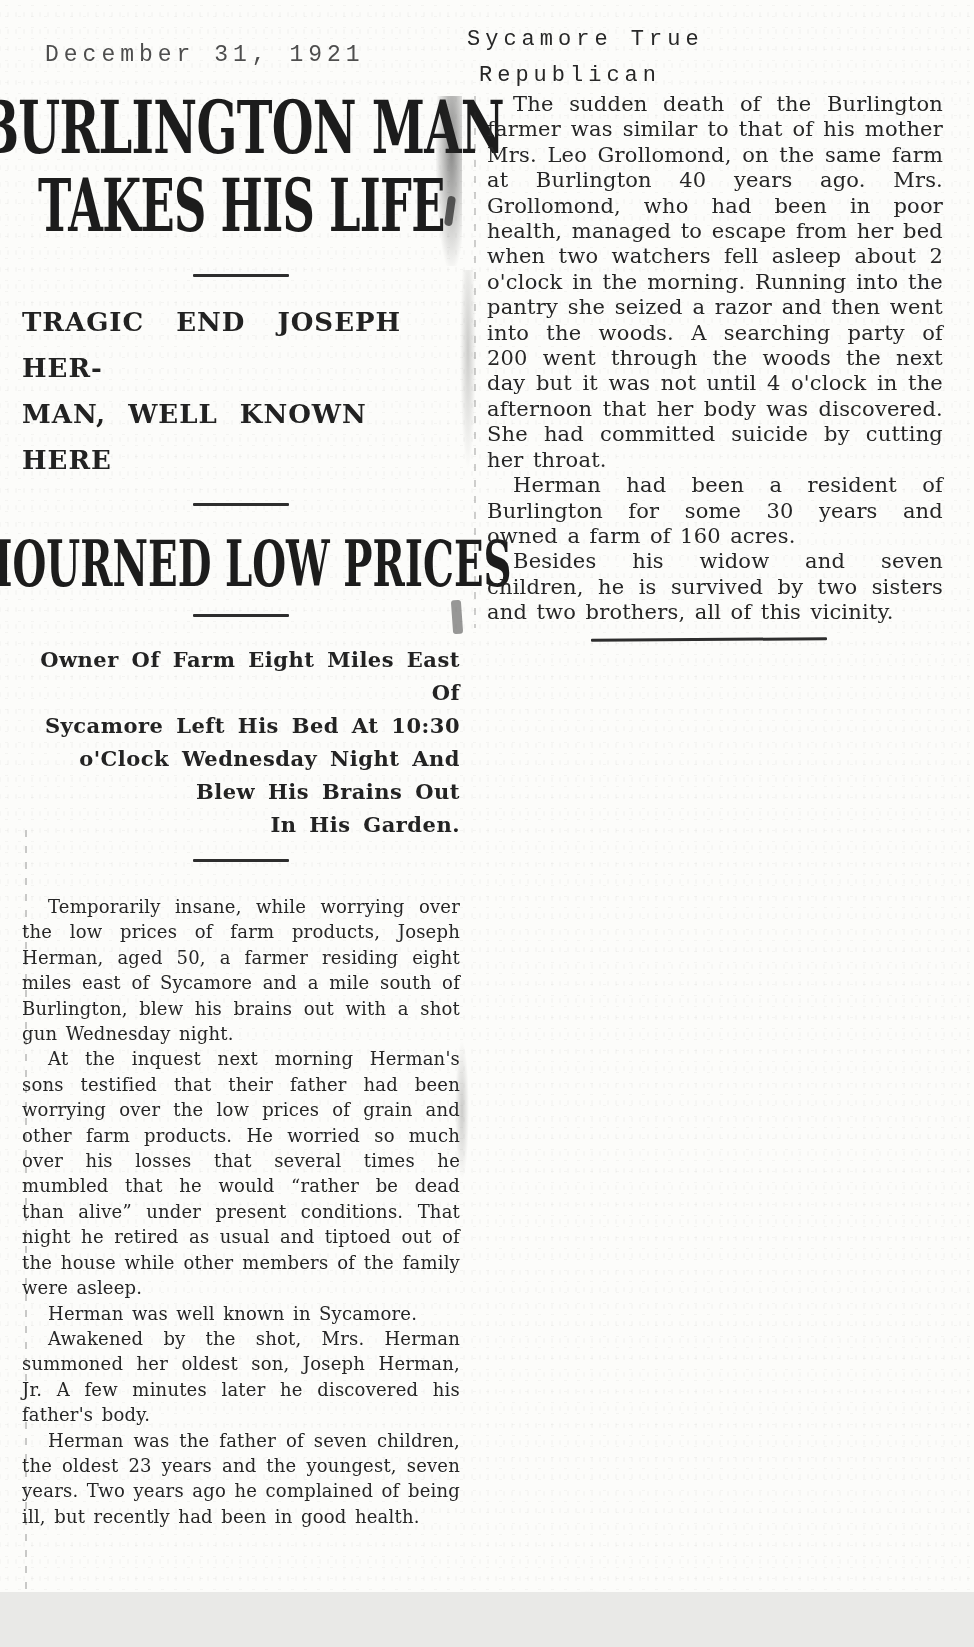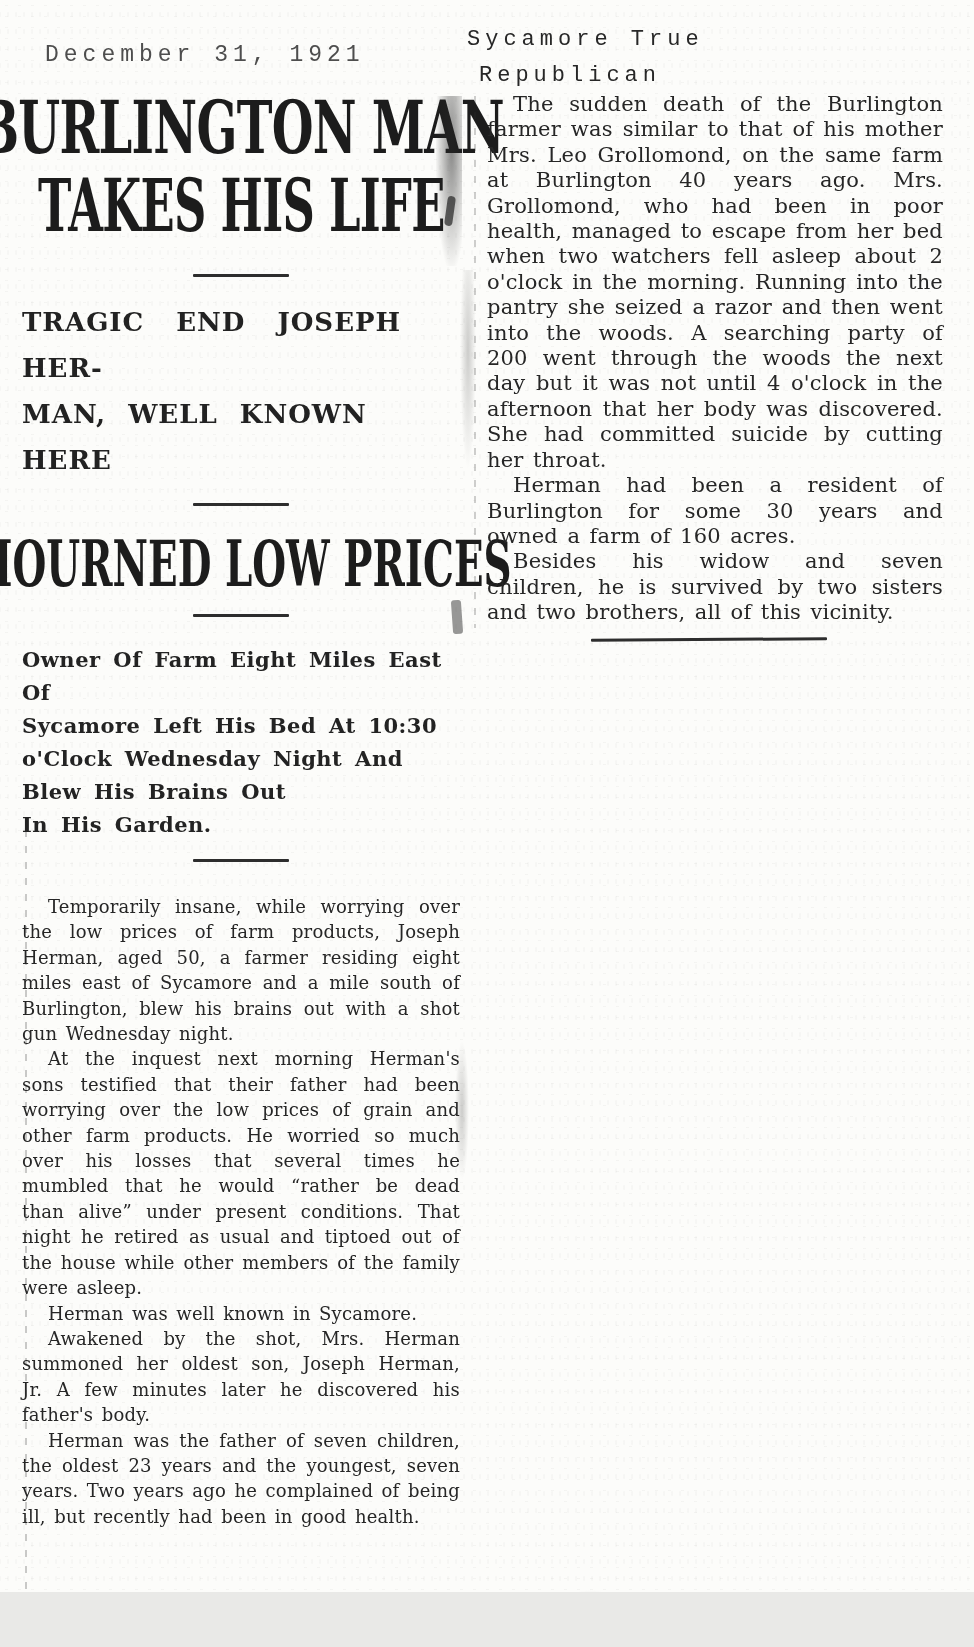--- a/index.html
+++ b/index.html
@@ -31,21 +31,21 @@
   .rule{width:96px;height:3px;background:#2d2d2d;margin:0 auto;border-radius:1px;}
   .rule.r1{margin-top:30px;}
   .rule.r2{margin-top:20px;}
   .rule.r3{margin-top:14px;}
   .rule.r4{margin-top:18px;}
   .subhead{margin-top:22px;font-weight:bold;font-size:26px;line-height:46px;letter-spacing:1px;color:#222;}
   .subhead .s1{word-spacing:22px;display:block;}
   .subhead .s2{word-spacing:12px;display:block;}
   .xhead-wrap{display:flex;justify-content:center;align-items:center;height:72px;margin-top:22px;}
   .xhead{white-space:nowrap;font-weight:bold;font-size:58px;color:#1c1c1c;transform:scale(0.67,1.1);}
-  .deck{margin-top:26px;text-align:left;font-weight:bold;font-size:21px;line-height:33px;letter-spacing:.5px;word-spacing:5px;color:#232323;}
+  .deck{margin-top:26px;text-align:right;font-weight:bold;font-size:21px;line-height:33px;letter-spacing:.5px;word-spacing:5px;color:#232323;}
   .deck span{display:block;}
   .bodytext{margin-top:32px;}
   .bodytext p{margin:0;font-size:18px;line-height:25.4px;text-align:justify;text-indent:26px;letter-spacing:.2px;word-spacing:2.5px;}
   .bold-run{font-weight:normal;}
 
   
   .col-right{position:absolute;left:487px;top:92px;width:456px;}
   .col-right p{margin:0;font-size:21px;line-height:25.4px;text-align:justify;text-indent:26px;letter-spacing:.2px;word-spacing:2.5px;}
   .end-rule{width:236px;height:3px;background:#2e2e2e;margin:12px 0 0 104px;border-radius:1px;transform:rotate(-.4deg);}
 

